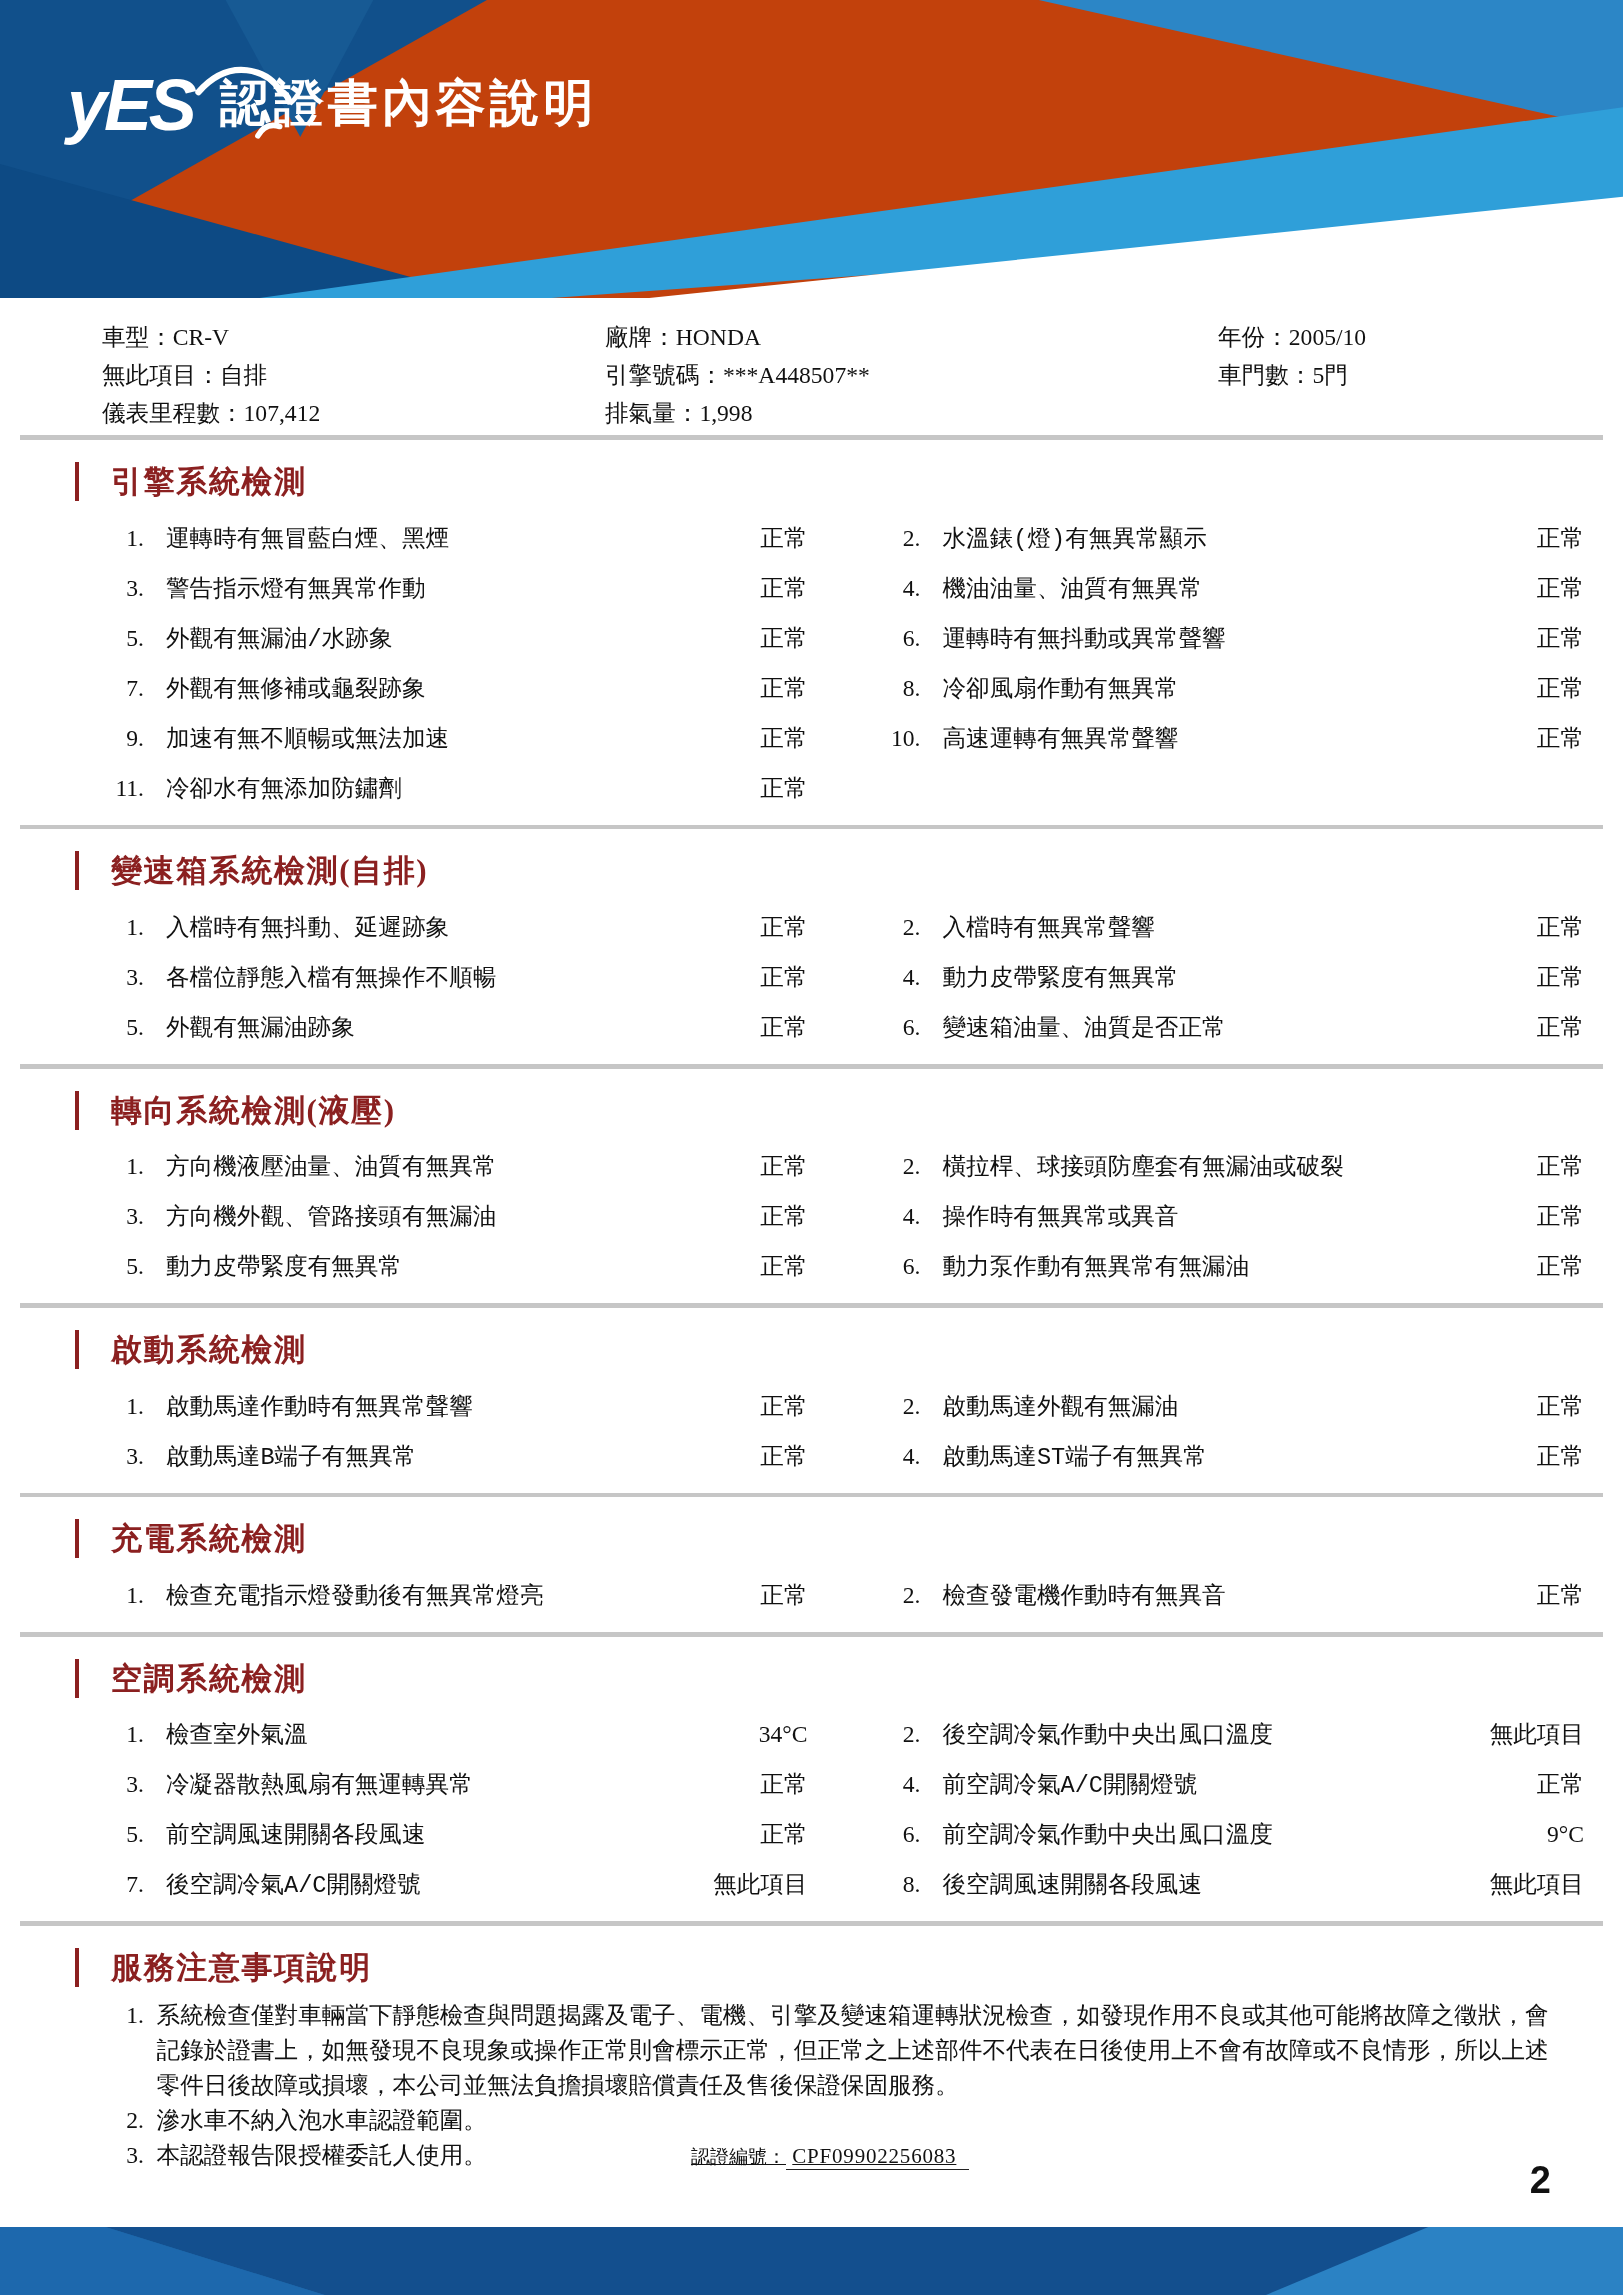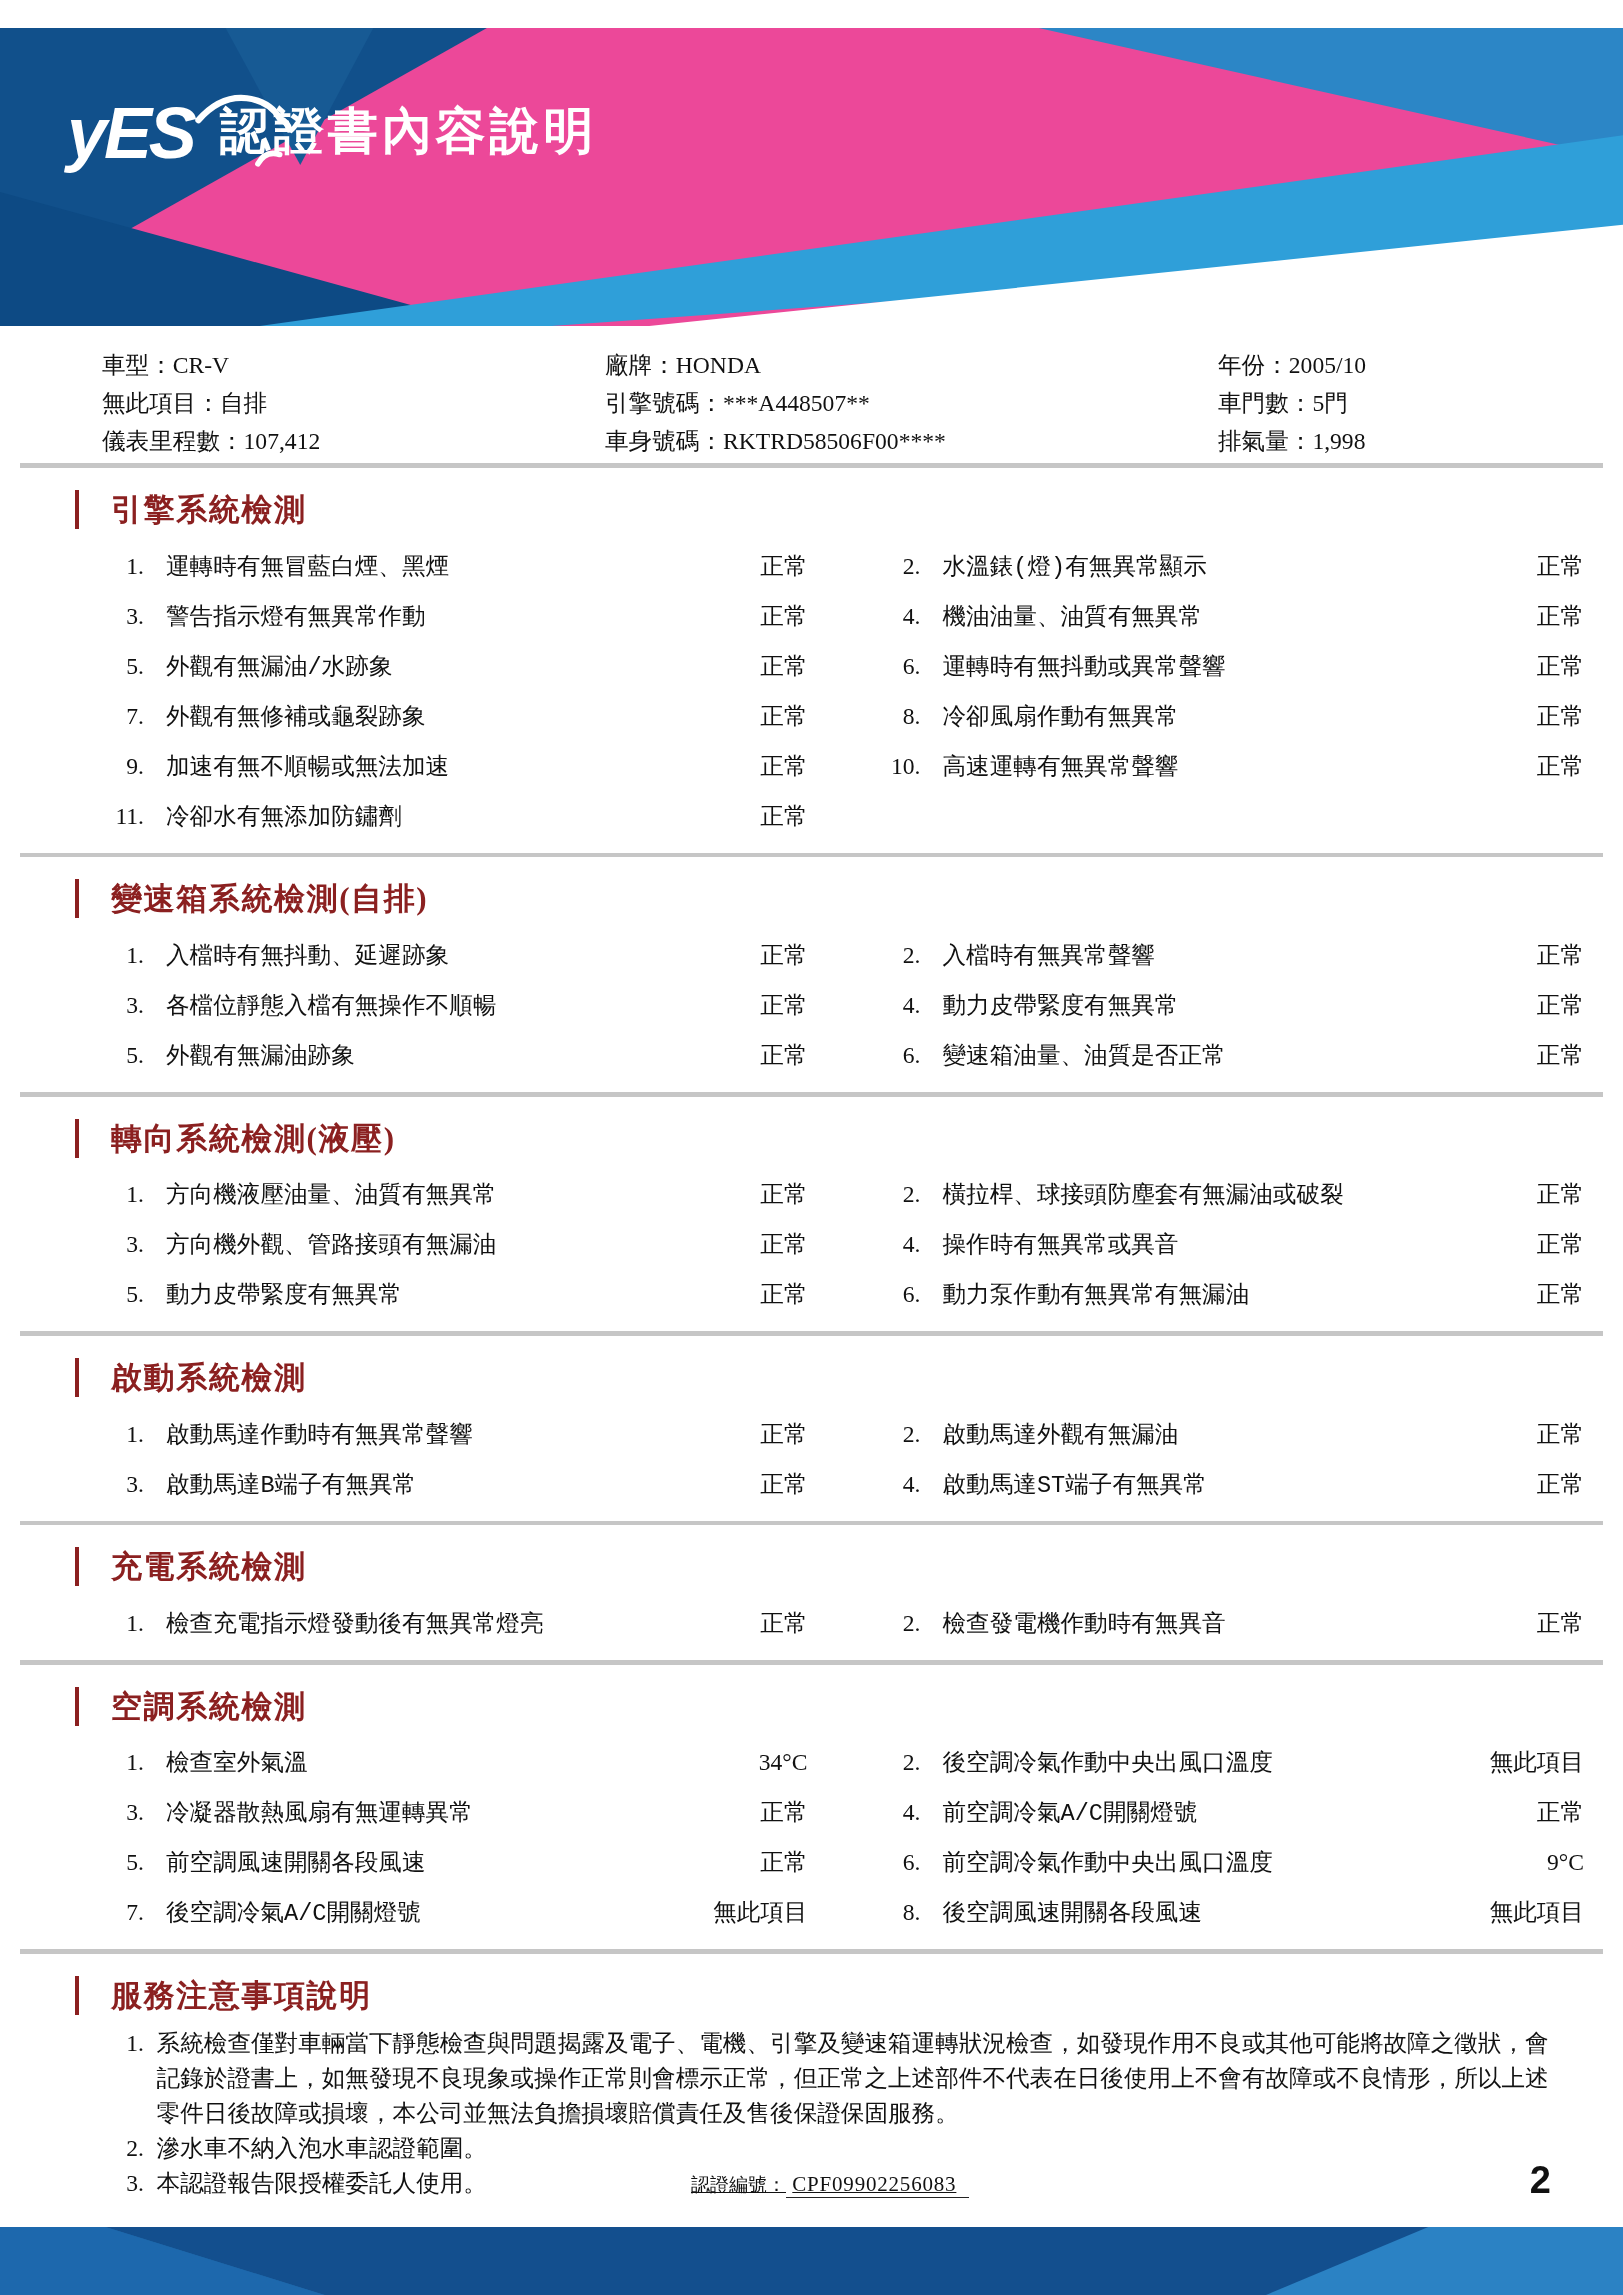--- a/index.html
+++ b/index.html
@@ -1,21 +1,21 @@
 <!DOCTYPE html>
 <html style="font-size:12.6px"><head>
 <meta charset="utf-8">
 <style>
   html,body{margin:0;padding:0;background:#ffffff;}
   .page{
     position:relative;width:1623px;height:2295px;background:#ffffff;overflow:hidden;
     font-family:"Liberation Serif","DejaVu Serif",serif;color:#111;
   }
   
-  .header{position:relative;height:298px;background:#ec4899;overflow:hidden;margin-top:28px;}
+  .header{position:relative;height:298px;background:#c2410c;overflow:hidden;}
   .header .layer{position:absolute;inset:0;}
   .h-darkleft   {background:#11508b;clip-path:polygon(0 0,30% 0,0 92%);}
   .h-midtri     {background:#175a94;clip-path:polygon(13.9% 0,23% 0,18.5% 46%);}
   .h-botleft    {background:#0d4a84;clip-path:polygon(0 55%,0 100%,30% 100%);}
   .h-topright   {background:#2c86c6;clip-path:polygon(64% 0,100% 0,100% 44%);}
   .h-lightband  {background:#2f9fd9;clip-path:polygon(100% 36%,100% 74%,34% 100%,16% 100%);}
   .h-whitewedge {background:#ffffff;clip-path:polygon(100% 66%,100% 100%,40% 100%);}
   .logo-row{position:absolute;left:67px;top:69px;display:flex;align-items:flex-start;}
   .logo-text{
     font-family:"Liberation Sans","DejaVu Sans",sans-serif;
@@ -101,21 +101,20 @@
       <div class="cell">年份：2005/10</div>
 
       <div class="cell">無此項目：自排</div>
 
       <div class="cell">引擎號碼：***A448507**</div>
 
       <div class="cell">車門數：5門</div>
 
       <div class="cell">儀表里程數：107,412</div>
 
-      <div class="cell">車身號碼：RKTRD58506F00****</div>
 
       <div class="cell">排氣量：1,998</div>
     </div>
   <div class="sep"></div>
 
   <section class="sec">
     <h2 class="sec-title">引擎系統檢測</h2>
     <div class="items">
 
         <div class="item">

